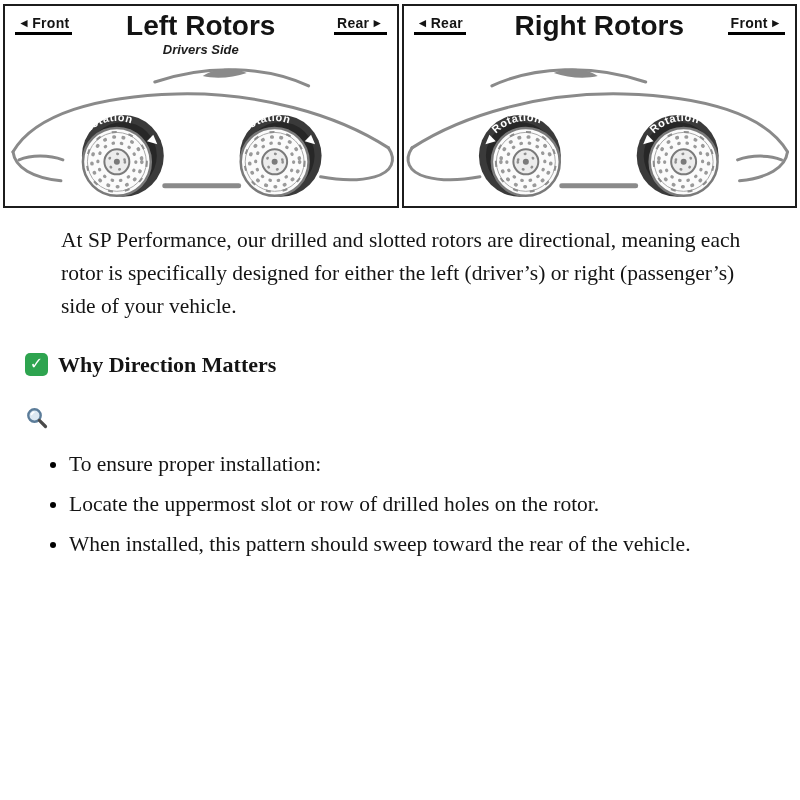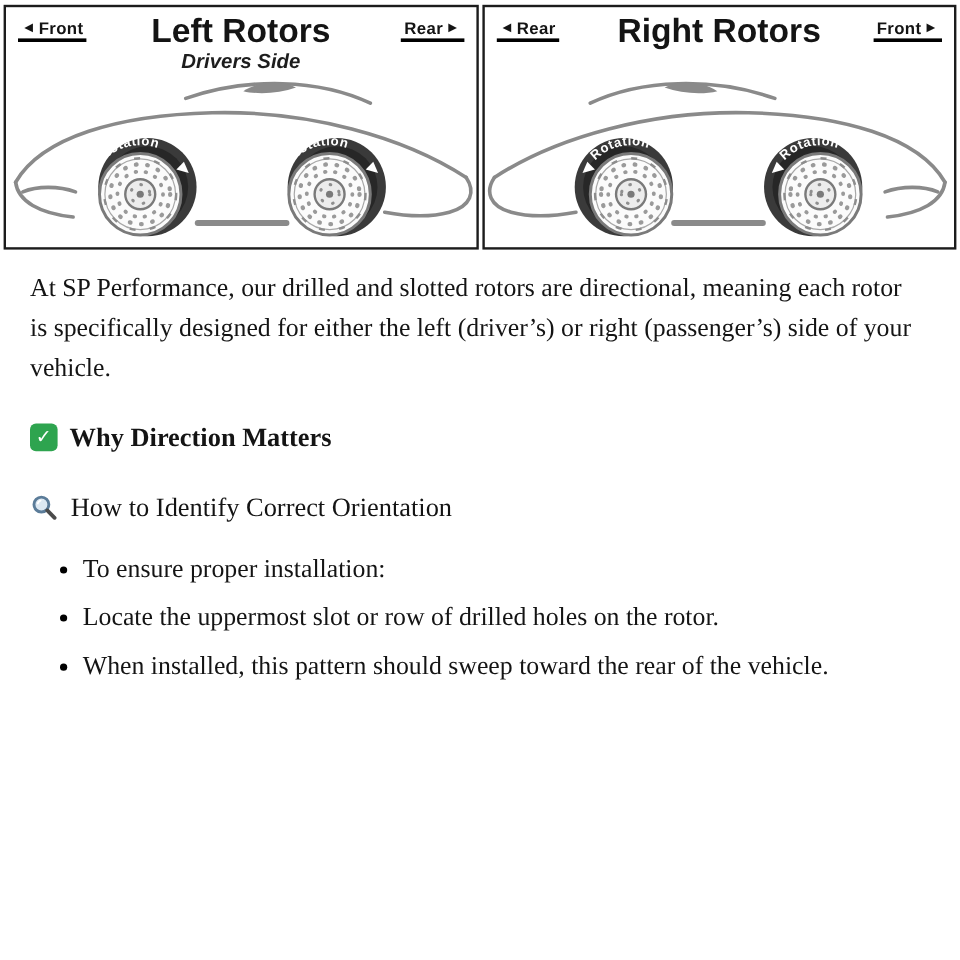--- a/index.html
+++ b/index.html
@@ -11,29 +11,29 @@
   .diagram { display:flex; gap:3px; padding:4px 3px 0 3px; }
   .panel { flex:1; border:2px solid #1c1c1c; background:#fff; overflow:hidden; }
   .panel-header { position:relative; text-align:center; height:50px; padding-top:5px;
                   font-family:"Liberation Sans", sans-serif; }
   .dir { position:absolute; top:9px; font-weight:bold; font-size:14px;
          border-bottom:3px solid #000; padding:0 3px 1px 3px; letter-spacing:.3px;
          font-family:"Liberation Sans", sans-serif; display:inline-flex; align-items:center; gap:2px; }
   .dir-left { left:10px; } .dir-right { right:10px; }
   .arr { font-size:12px; line-height:1; }
   .panel-title { font-weight:bold; font-size:28px; line-height:1.1; }
-  .panel-subtitle { font-weight:bold; font-style:italic; font-size:17px; color:#1d1d1d; }
+  .panel-subtitle { font-weight:bold; font-style:italic; font-size:13px; color:#1d1d1d; }
   .car-svg { display:block; width:100%; height:auto; }
   .rot-text { font-family:"Liberation Sans", sans-serif; font-size:11px; font-weight:bold;
               fill:#ffffff; letter-spacing:.5px; }
 
   
   .content { padding:16px 30px 26px 25px; font-size:21.5px; line-height:1.55; }
   .content p { max-width:748px; }
-  .intro { margin-bottom:22px; }
+  .intro { margin-bottom:22px;margin-left:36px; }
   .lead { margin:20px 0 14px 0; }
   h2 { font-size:22px; margin:24px 0 18px 0; display:flex; align-items:center; gap:10px; }
   h2.h-bold { font-weight:bold; }
   h2.h-reg  { font-weight:normal; }
   .check-icon { display:inline-flex; width:23px; height:23px; background:#2ea44f;
                 border-radius:5px; color:#fff; font-weight:bold; font-size:16px;
                 align-items:center; justify-content:center;
                 font-family:"DejaVu Sans", sans-serif; flex:0 0 auto; }
   .mag-icon { flex:0 0 auto; display:inline-block; }
   ul { list-style:disc; padding-left:44px; margin:6px 0 10px 0; max-width:740px; }
@@ -166,21 +166,20 @@
     </h2>
 
 
 
     <h2 class="h-reg">
       <svg class="mag-icon" width="24" height="24" viewBox="0 0 24 24">
         <circle cx="9.5" cy="9.5" r="6.2" fill="#dce8f2" stroke="#5b7c99" stroke-width="2.4"></circle>
         <line x1="14.4" y1="14.4" x2="20.5" y2="20.5" stroke="#4a4a4a" stroke-width="3.2" stroke-linecap="round"></line>
         <path d="M6.5,8.5 A3.6,3.6 0 0 1 8.8,6.2" stroke="#ffffff" stroke-width="1.6" fill="none" stroke-linecap="round"></path>
       </svg>
-      <span>How to Identify Correct Orientation</span>
     </h2>
 
     <ul>
       <li>To ensure proper installation:</li>
       <li>Locate the uppermost slot or row of drilled holes on the rotor.</li>
       <li>When installed, this pattern should sweep toward the rear of the vehicle.</li>
     </ul>
 
   </div>
 </div>

